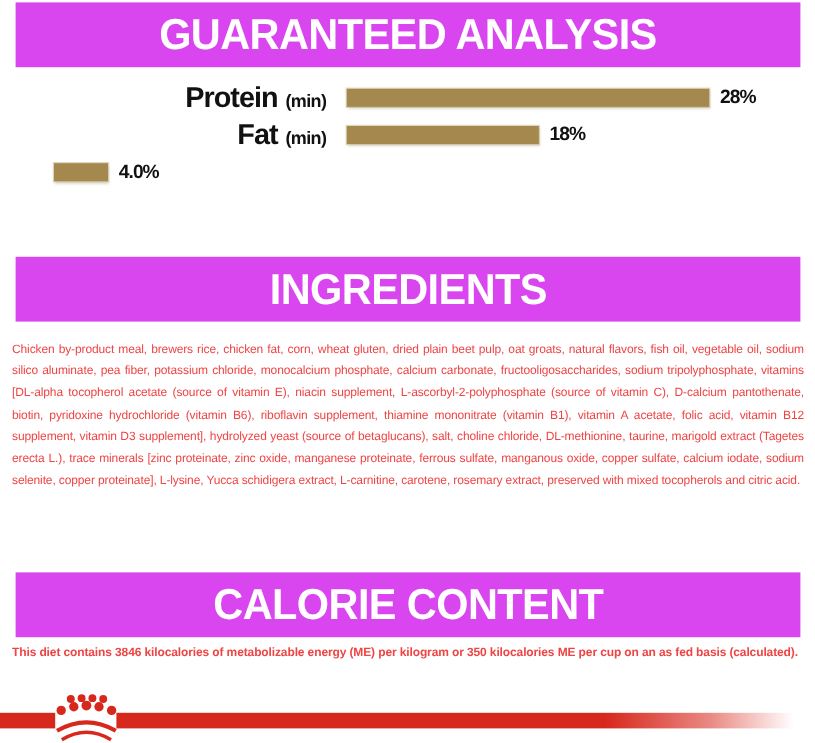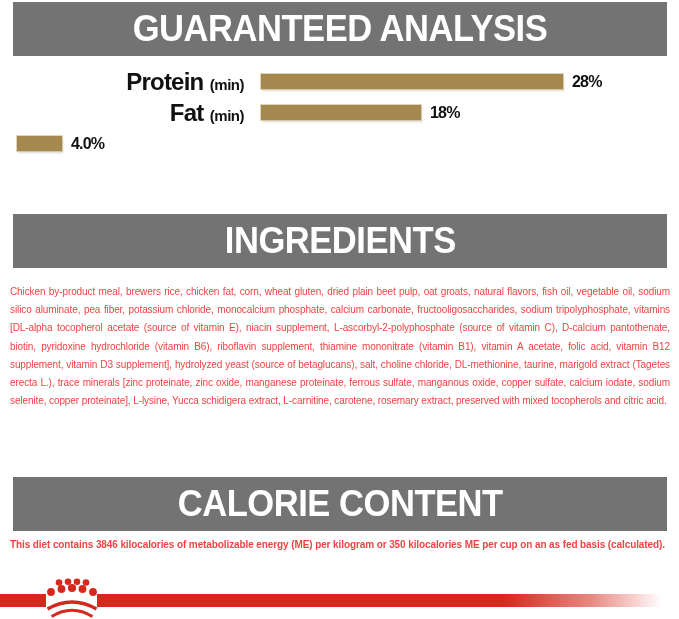--- a/index.html
+++ b/index.html
@@ -13,40 +13,40 @@
     font-family: "Liberation Sans", sans-serif;
     color: #1c1c1c;
   }
 
   
   .banner {
     position: absolute;
     left: 13px;
     width: 654px;
     height: 54px;
-    background: #737373;
+    background: #d946ef;
     display: flex;
     align-items: center;
     justify-content: center;
   }
   .banner .banner-title {
     color: #ffffff;
     font-weight: bold;
     font-size: 36px;
     letter-spacing: -0.5px;
     transform: scaleX(0.96);
     white-space: nowrap;
   }
   #banner-ga  { top: 2px; }
   #banner-ing { top: 214px; }
   #banner-cal { top: 477px; }
 
   
   .ga-rows { position: absolute; top: 66px; left: 0; width: 679px; }
-  .ga-row { display: flex; align-items: center; height: 31px; }
+  .ga-row { display: flex; align-items: center; height: 31px; padding-left: 28px; }
   .ga-label {
     width: 244px;
     text-align: right;
     white-space: nowrap;
     color: #111111;
   }
   .ga-nutrient { font-size: 24px; font-weight: bold; letter-spacing: -0.8px; }
   .ga-qualifier { font-size: 15px; font-weight: bold; letter-spacing: -0.5px; margin-left: 2px; }
   .ga-bar {
     margin-left: 17px;

